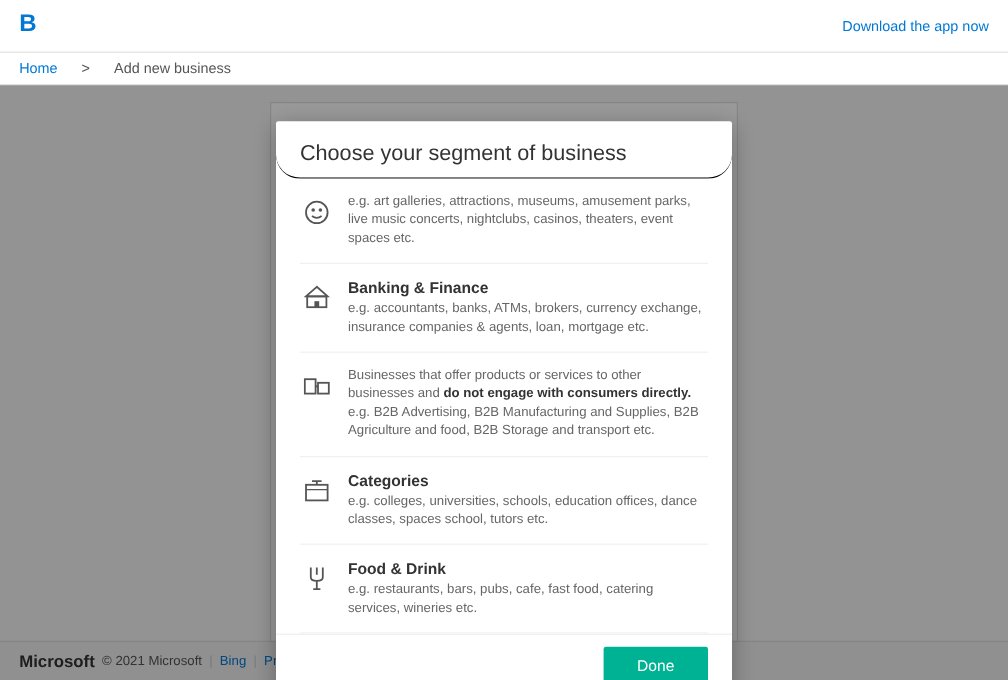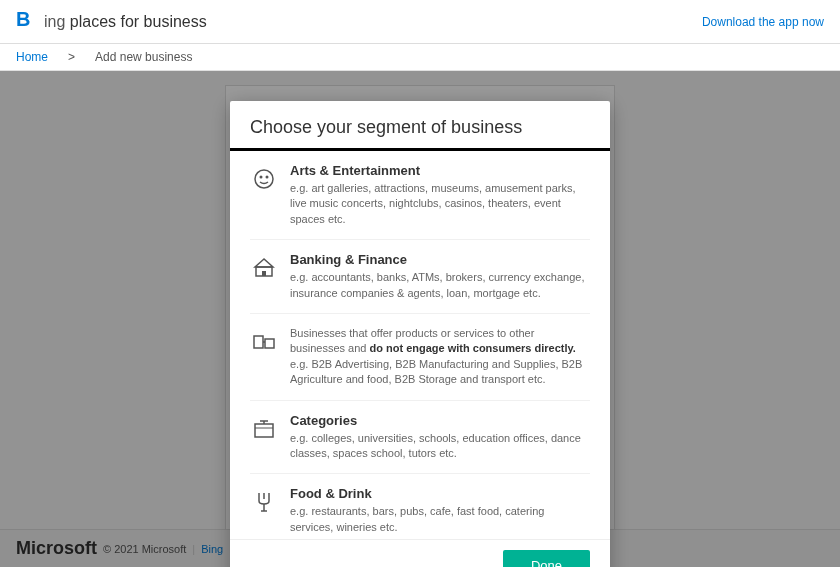--- a/index.html
+++ b/index.html
@@ -44,52 +44,51 @@
 
     .footer-btns { display: flex; gap: 8px; justify-content: center; margin-top: 16px; }
     .btn-prev { background: #fff; border: 1px solid #ccc; padding: 7px 24px; font-size: 12px; cursor: pointer; color: #333; }
     .btn-next { background: #00b294; border: none; padding: 7px 24px; font-size: 12px; cursor: pointer; color: #fff; }
 
     
     .modal-overlay { position: absolute; top: 0; left: 0; width: 840px; height: 567px; background: rgba(0,0,0,0.4); z-index: 10; display: flex; justify-content: center; align-items: flex-start; padding-top: 30px; }
 
     .modal { background: #fff; width: 380px; max-height: 490px; border-radius: 2px; box-shadow: 0 4px 20px rgba(0,0,0,0.3); display: flex; flex-direction: column; overflow: hidden; }
 
-    .modal-header { padding: 16px 20px 10px; border-bottom: 3px solid #000000; }
+    .modal-header { padding: 16px 20px 10px; border-bottom: 1px solid #000000; border-radius: 20px; }
     .modal-title { font-size: 18px; font-weight: 400; color: #333; }
 
     .modal-body { overflow-y: auto; flex: 1; padding: 0 20px; }
 
     .segment-item { padding: 12px 0; border-bottom: 1px solid #f0f0f0; display: flex; gap: 12px; align-items: flex-start; cursor: pointer; }
     .segment-icon { width: 28px; height: 28px; flex-shrink: 0; display: flex; align-items: center; justify-content: center; color: #555; font-size: 16px; margin-top: 2px; }
     .segment-info {}
     .segment-name { font-size: 13px; font-weight: 600; color: #333; margin-bottom: 3px; }
     .segment-desc { font-size: 11px; color: #666; line-height: 1.4; }
     .segment-desc b { font-weight: 600; color: #333; }
 
     .modal-footer { padding: 10px 20px; border-top: 1px solid #eee; display: flex; justify-content: flex-end; }
     .done-btn { background: #00b294; border: none; padding: 8px 28px; font-size: 13px; color: #fff; cursor: pointer; border-radius: 2px; }
 
     
     .page-footer { position: absolute; bottom: 0; left: 0; width: 100%; background: #f0f0f0; border-top: 1px solid #ddd; padding: 8px 16px; display: flex; align-items: center; gap: 6px; font-size: 11px; color: #555; }
     .page-footer a { color: #0078d4; text-decoration: none; }
-    .page-footer .ms-logo { font-weight: 600; color: #333; font-size: 18px; }
+    .page-footer .ms-logo { font-weight: 600; color: #333; font-size: 14px; }
     .page-footer-sep { color: #ccc; }
   </style>
 </head>
 <body>
 
 <div class="header">
   <div class="header-logo">
     <span style="color:#0078d4; font-weight:700; font-size:22px;">
       <svg width="22" height="22" viewBox="0 0 22 22" fill="none">
           <text x="0" y="18" font-family="Arial" font-weight="700" font-size="20" fill="#0078d4">B</text>
         </svg>
     </span>
-    <span style="font-size:16px; color:#555; font-weight:300;">ing <span style="color:#333;">places for business</span></span>
   </div>
   <div class="header-right">Download the app now</div>
 </div>
 
 <div class="breadcrumb">
   <a href="#">Home</a>
   <span>&gt;</span>
   <span>Add new business</span>
 </div>
 
@@ -163,21 +162,20 @@
         <div class="segment-item">
           <div class="segment-icon">
             <svg width="22" height="22" viewBox="0 0 22 22">
                 <circle cx="11" cy="11" r="9" stroke="#555" stroke-width="1.5" fill="none"></circle>
                 <circle cx="8" cy="9" r="1.5" fill="#555"></circle>
                 <circle cx="14" cy="9" r="1.5" fill="#555"></circle>
                 <path d="M7 14 Q11 17 15 14" stroke="#555" stroke-width="1.5" fill="none"></path>
               </svg>
           </div>
           <div class="segment-info">
-            <div class="segment-name">Arts &amp; Entertainment</div>
             <div class="segment-desc">e.g. art galleries, attractions, museums, amusement parks, live music concerts, nightclubs, casinos, theaters, event spaces etc.</div>
           </div>
         </div>
 
         <div class="segment-item">
           <div class="segment-icon">
             <svg width="22" height="22" viewBox="0 0 22 22">
                 <rect x="3" y="10" width="16" height="9" stroke="#555" stroke-width="1.5" fill="none"></rect>
                 <polygon points="11,2 2,10 20,10" stroke="#555" stroke-width="1.5" fill="none"></polygon>
                 <rect x="9" y="14" width="4" height="5" fill="#555"></rect>

